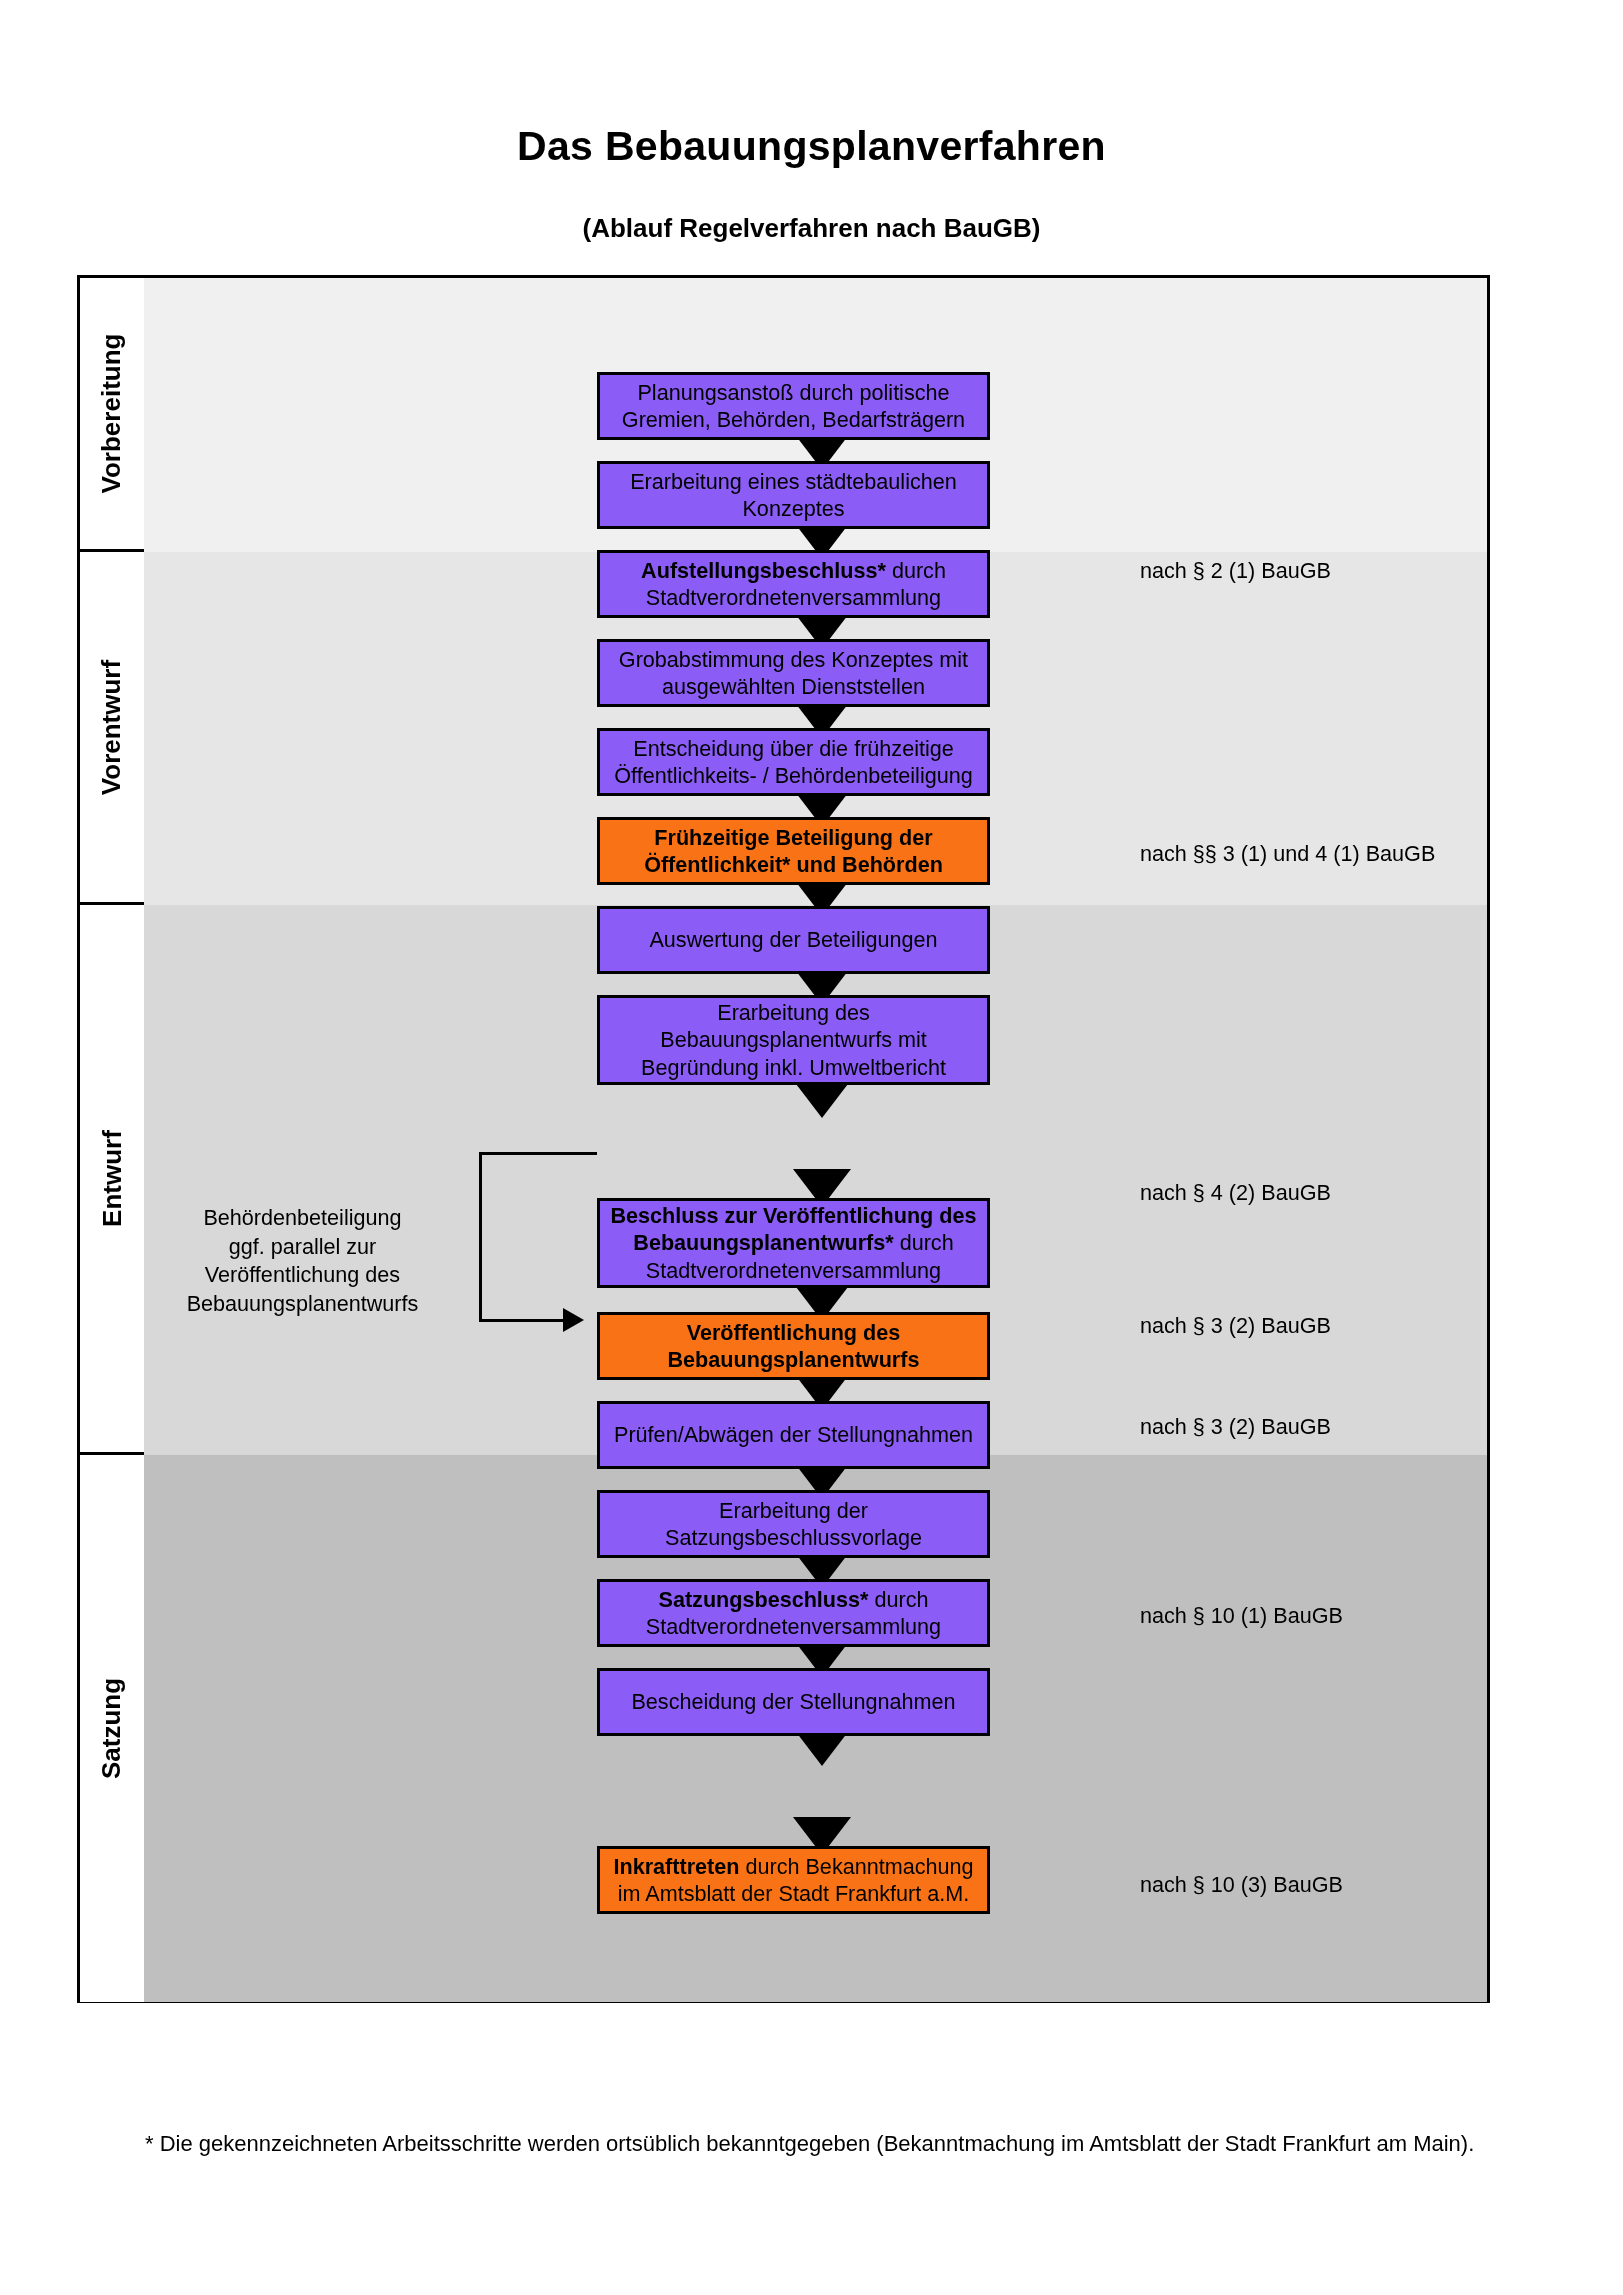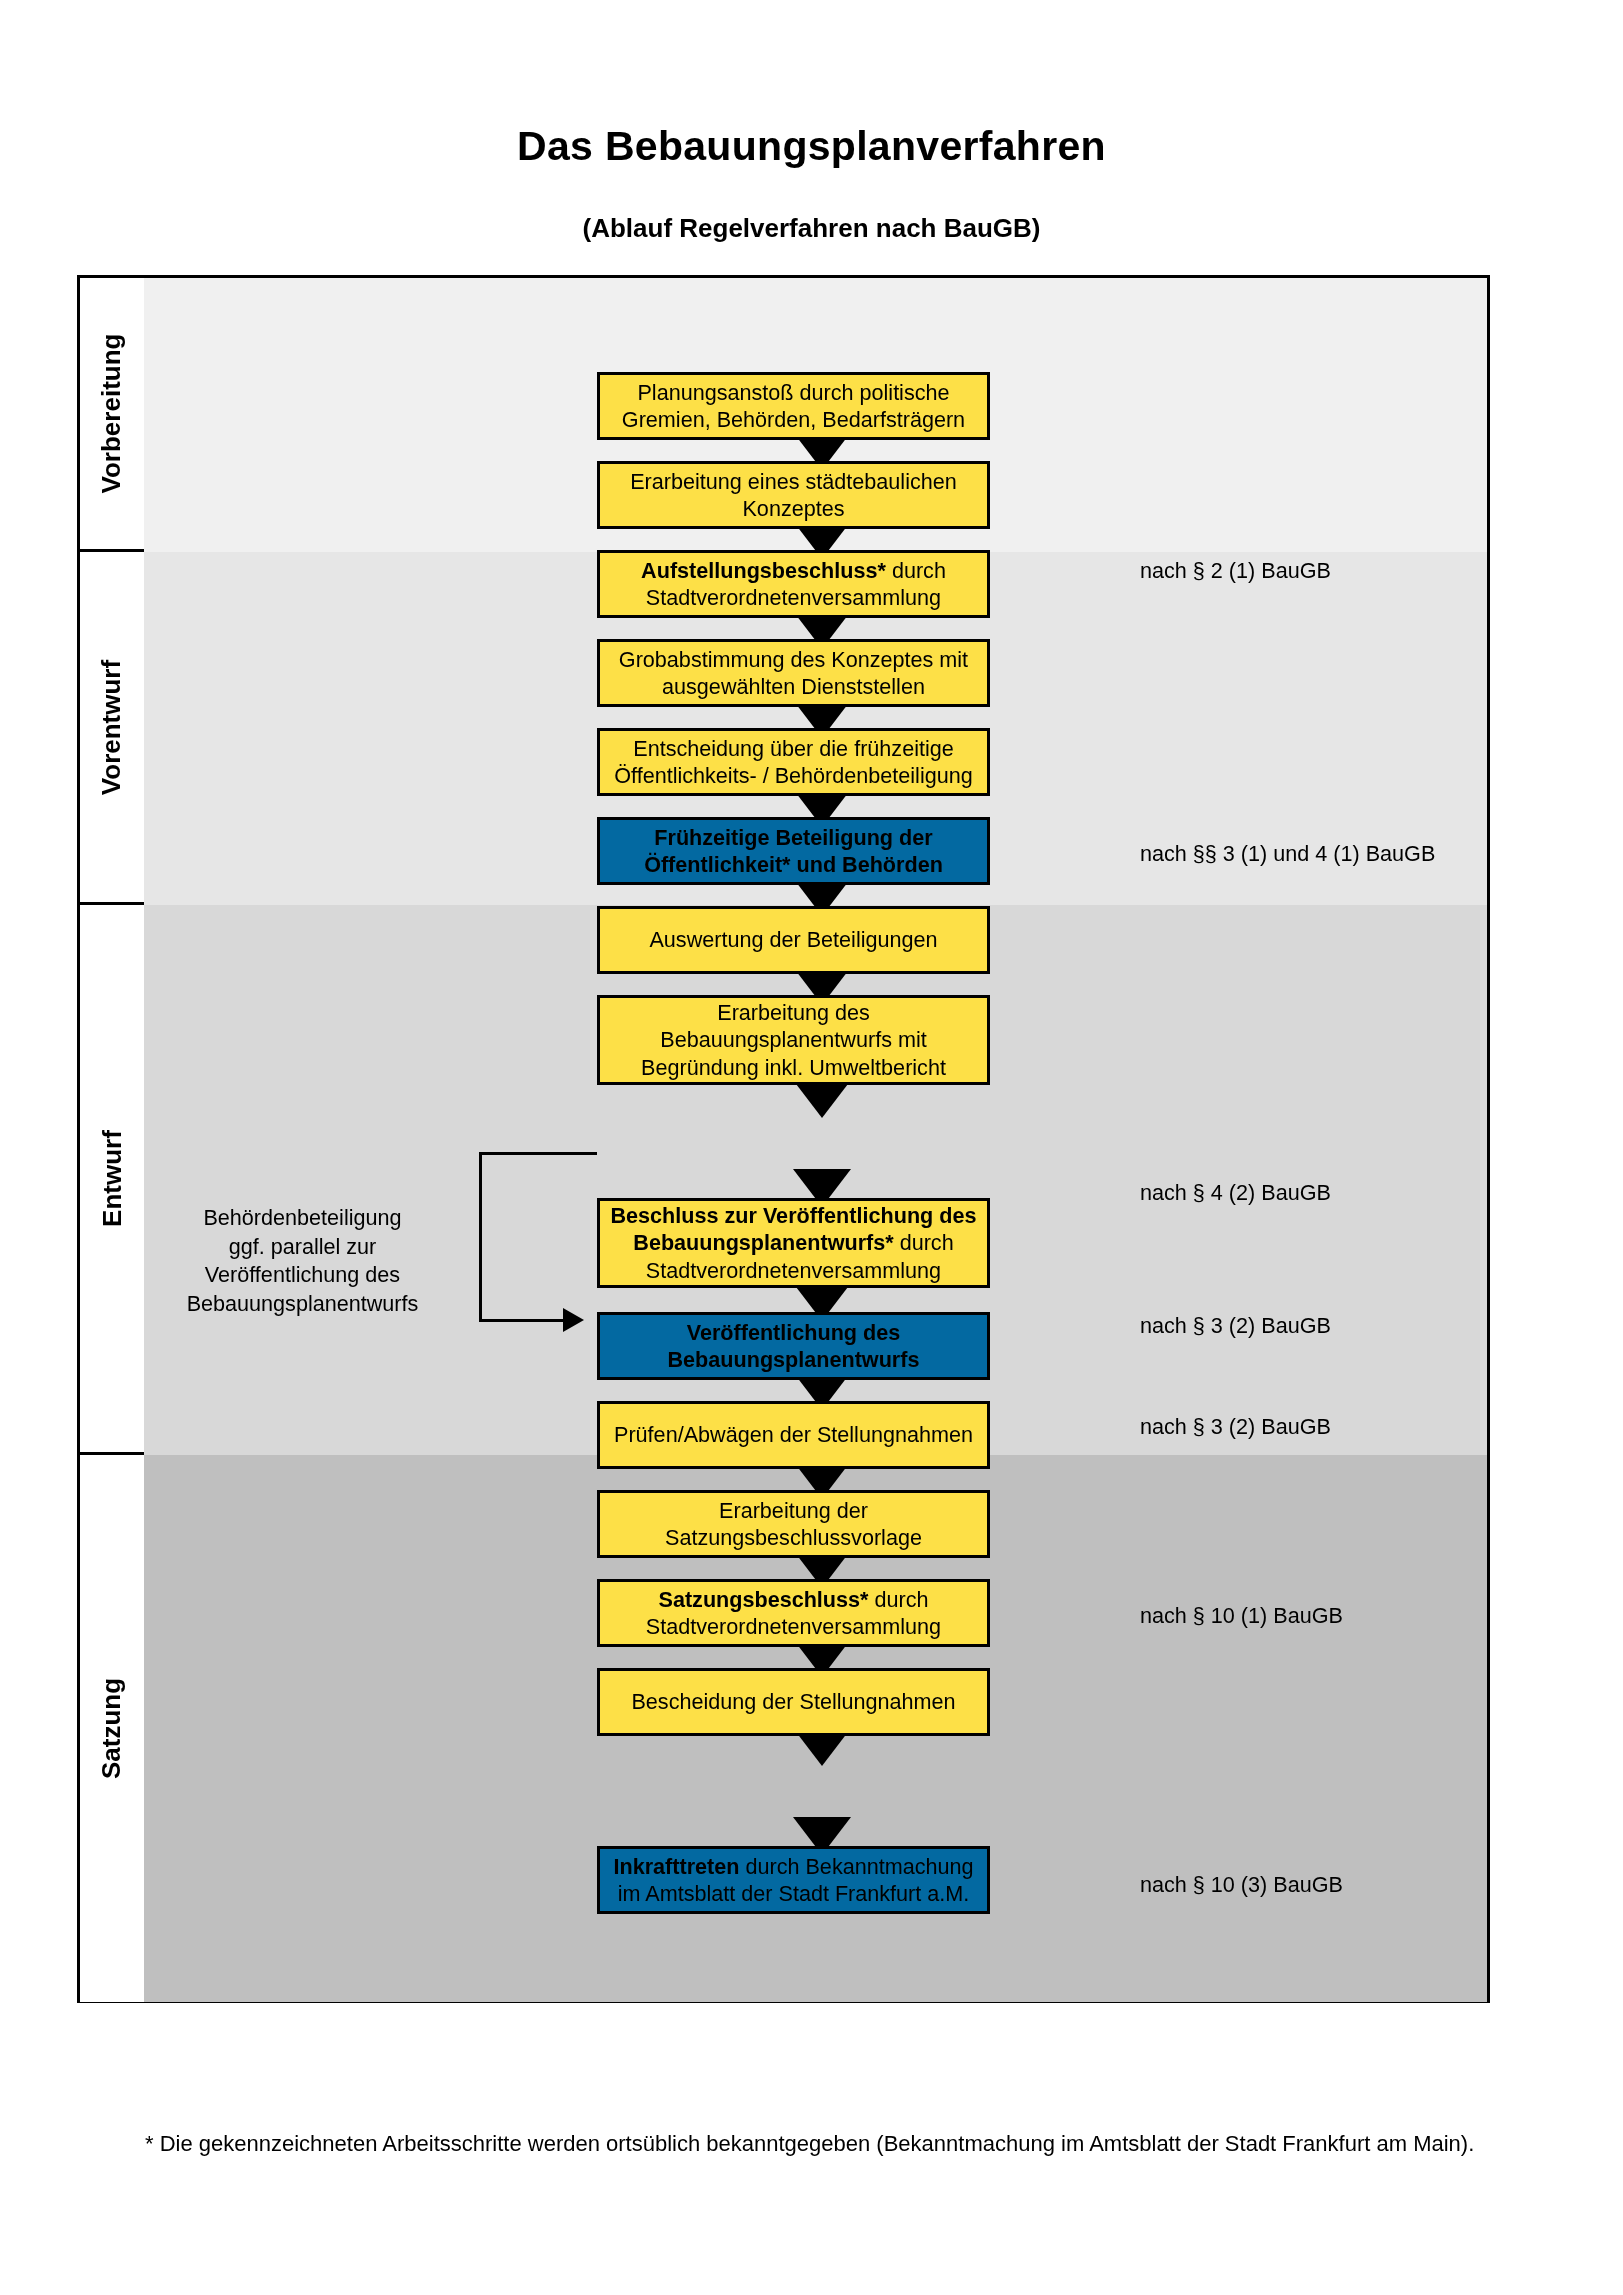--- a/index.html
+++ b/index.html
@@ -44,25 +44,25 @@
   
   .band{position:absolute;left:64px;right:0;z-index:1;}
   .band-vorbereitung{background:#F0F0F0;}
   .band-vorentwurf{background:#E6E6E6;}
   .band-entwurf{background:#D8D8D8;}
   .band-satzung{background:#BFBFBF;}
 
   
   .box{
     position:absolute;z-index:3;box-sizing:border-box;
-    border:3.3px solid #000;background:#fde047;
+    border:3.3px solid #000;background:#8b5cf6;
     display:flex;align-items:center;justify-content:center;
     text-align:center;font-size:21.6px;line-height:1.26;padding:2.6px 6.5px;
   }
-  .box.blue{background:#0369a1;align-items:center;}
+  .box.blue{background:#f97316;align-items:center;}
   .box b{font-weight:bold;}
 
   
   .arrow{
     position:absolute;z-index:2;width:0;height:0;
     border-left:29px solid transparent;border-right:29px solid transparent;
     border-top:38px solid #000;
   }
 
   

